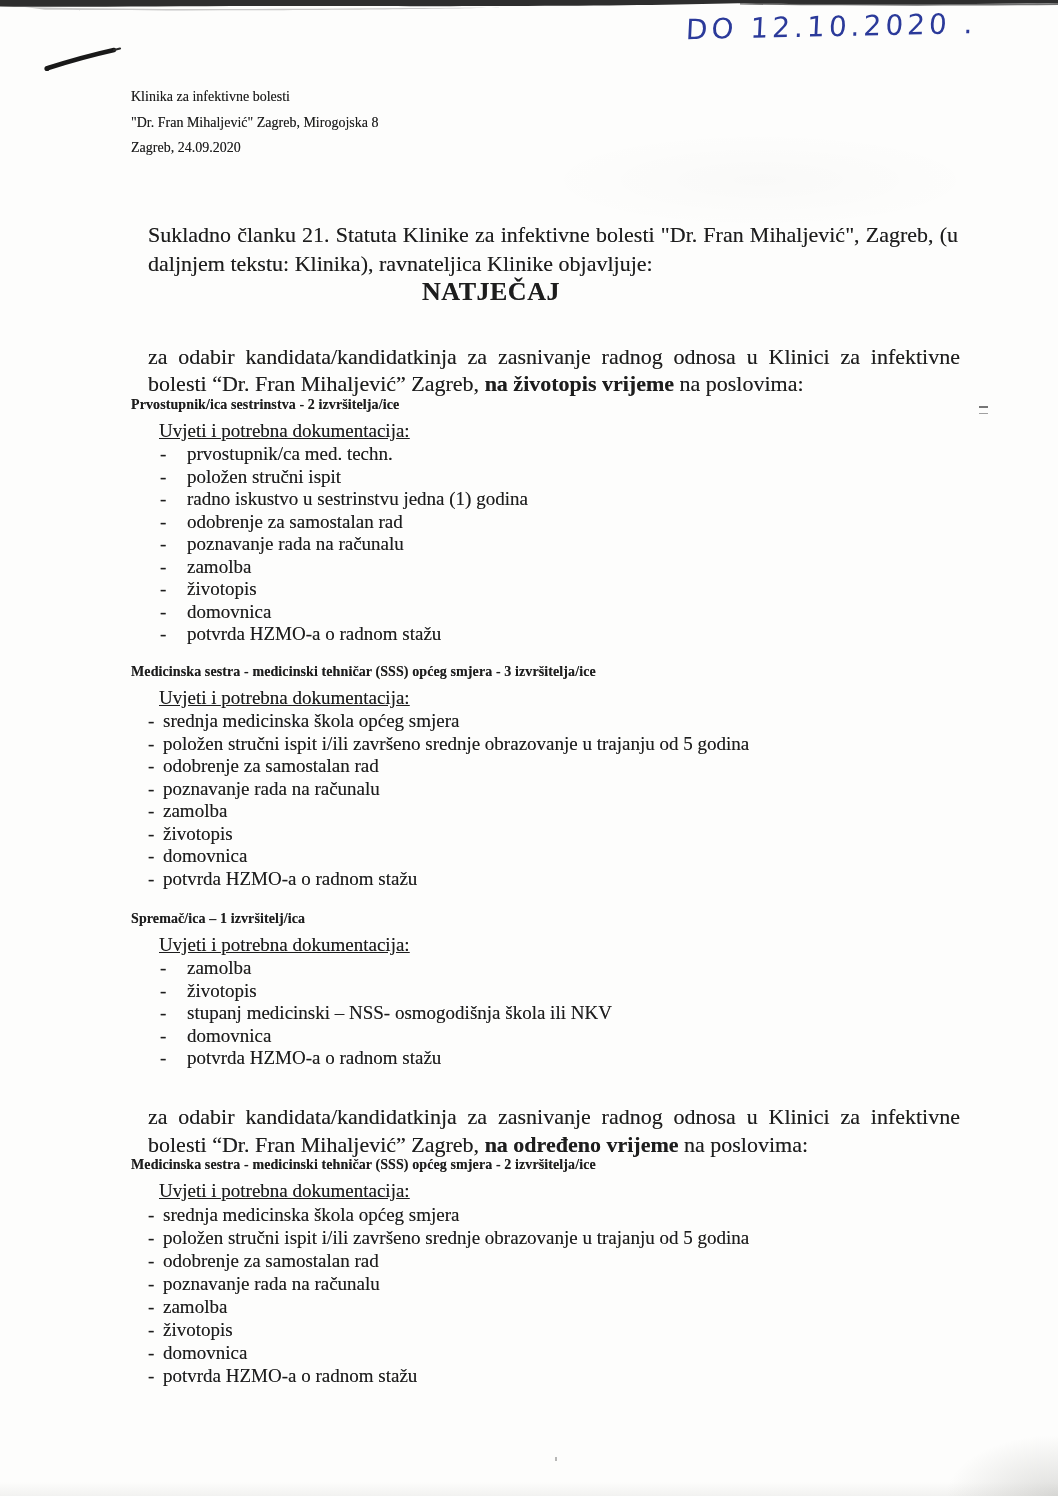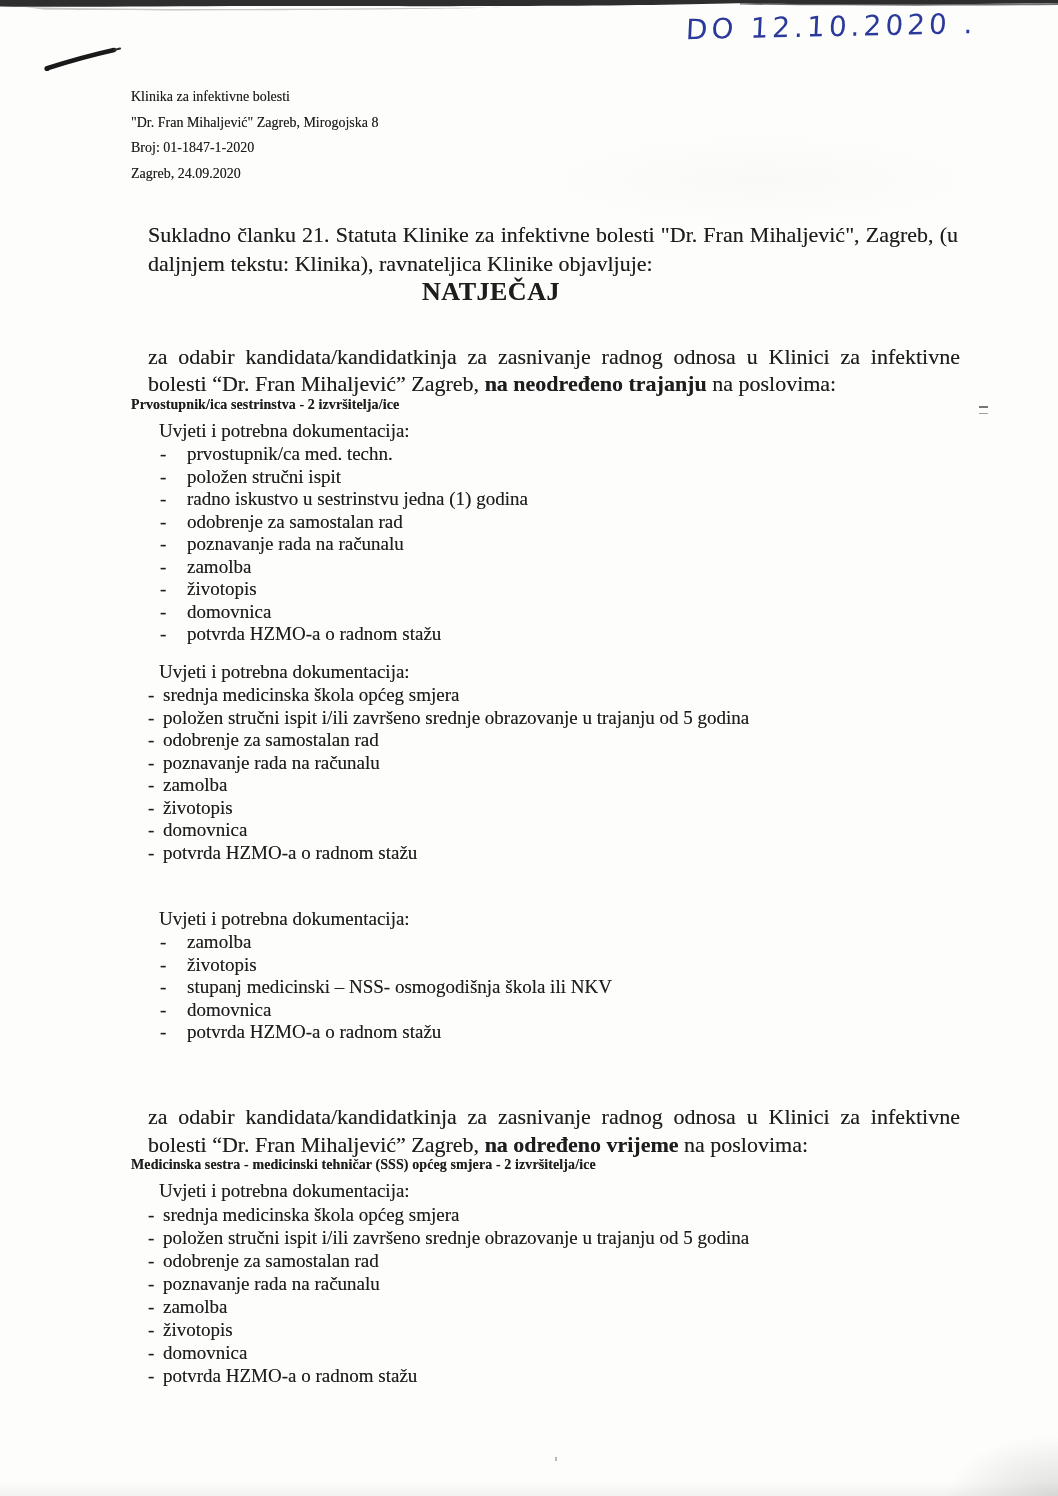--- a/index.html
+++ b/index.html
@@ -31,21 +31,21 @@
   .p2{top:1086px;left:131px;width:812px;line-height:28px;}
   .doc-title{
     top:277px;left:131px;width:810px;
     font-size:26px;font-weight:bold;letter-spacing:0.5px;
     text-align:center;margin:0;
     transform:translateX(-45px);
   }
   .job{left:131px;right:60px;font-size:19px;}
   .job-1{top:392px;} .job-2{top:659px;} .job-3{top:906px;} .job-4{top:1152px;}
   .job h2{font-size:14px;font-weight:bold;margin:0;line-height:26px;letter-spacing:0.1px;}
-  .sub{margin:0 0 0 28px;line-height:25px;}
+  .sub{margin:0 0 0 28px;line-height:25px;text-decoration:underline;}
   ul.reqs{list-style:none;margin:0;padding:0;}
   ul.reqs li{position:relative;line-height:22.5px;}
   .job-4 ul.reqs li{line-height:23px;}
   .dash{position:absolute;top:0;}
   .list-wide .dash{left:29px;}
   .list-wide .req{display:block;margin-left:56px;}
   .list-narrow .dash{left:17px;}
   .list-narrow .req{display:block;margin-left:32px;}
   .scan-strip{top:0;left:0;}
   .pen-stroke{top:40px;left:38px;}
@@ -73,30 +73,29 @@
   </svg>
 
   <div class="abs hand-note">DO 12.10.2020 .</div>
 
   <div class="abs hdr">
 
       <div>Klinika za infektivne bolesti</div>
 
       <div>"Dr. Fran Mihaljević" Zagreb, Mirogojska 8</div>
 
-      <div>Broj: 01-1847-1-2020</div>
 
       <div>Zagreb, 24.09.2020</div>
     </div>
 
   <p class="abs para intro">Sukladno članku 21. Statuta Klinike za infektivne bolesti "Dr. Fran Mihaljević", Zagreb, (u daljnjem tekstu: Klinika), ravnateljica Klinike objavljuje:</p>
 
   <h1 class="abs doc-title">NATJEČAJ</h1>
 
-  <p class="abs para p1"><span>za odabir kandidata/kandidatkinja za zasnivanje radnog odnosa u Klinici za infektivne bolesti “Dr. Fran Mihaljević” Zagreb, </span><b>na neodređeno trajanju</b><span> na poslovima:</span></p>
+  <p class="abs para p1"><span>za odabir kandidata/kandidatkinja za zasnivanje radnog odnosa u Klinici za infektivne bolesti “Dr. Fran Mihaljević” Zagreb, </span><b>na životopis vrijeme</b><span> na poslovima:</span></p>
 
   <section class="abs job job-1 list-wide">
     <h2>Prvostupnik/ica sestrinstva - 2 izvršitelja/ice</h2>
     <p class="sub">Uvjeti i potrebna dokumentacija:</p>
     <ul class="reqs">
 
         <li>
           <span class="dash">-</span>
           <span class="req">prvostupnik/ca med. techn.</span>
         </li>
@@ -137,20 +136,21 @@
         </li>
 
         <li>
           <span class="dash">-</span>
           <span class="req">potvrda HZMO-a o radnom stažu</span>
         </li>
       </ul>
   </section>
 
   <section class="abs job job-2 list-narrow">
+    <h2>Medicinska sestra - medicinski tehničar (SSS) općeg smjera - 3 izvršitelja/ice</h2>
     <p class="sub">Uvjeti i potrebna dokumentacija:</p>
     <ul class="reqs">
 
         <li>
           <span class="dash">-</span>
           <span class="req">srednja medicinska škola općeg smjera</span>
         </li>
 
         <li>
           <span class="dash">-</span>
@@ -183,20 +183,21 @@
         </li>
 
         <li>
           <span class="dash">-</span>
           <span class="req">potvrda HZMO-a o radnom stažu</span>
         </li>
       </ul>
   </section>
 
   <section class="abs job job-3 list-wide">
+    <h2>Spremač/ica – 1 izvršitelj/ica</h2>
     <p class="sub">Uvjeti i potrebna dokumentacija:</p>
     <ul class="reqs">
 
         <li>
           <span class="dash">-</span>
           <span class="req">zamolba</span>
         </li>
 
         <li>
           <span class="dash">-</span>

